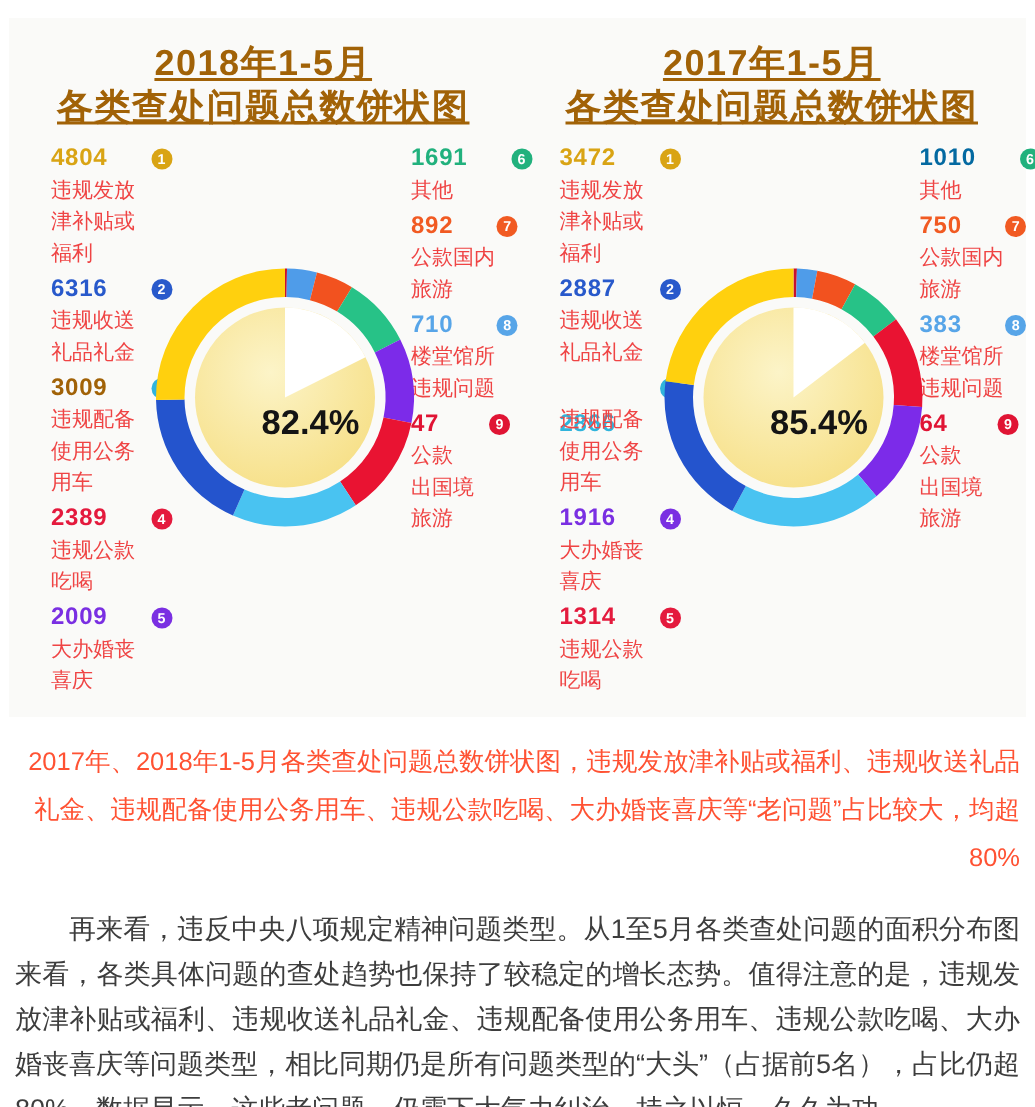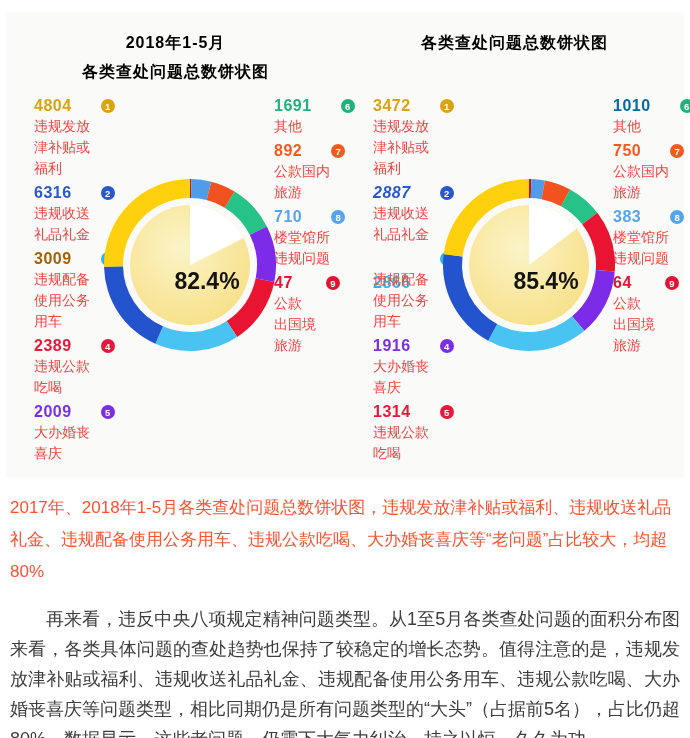--- a/index.html
+++ b/index.html
@@ -1,32 +1,32 @@
 <!DOCTYPE html>
 <html><head>
 <meta charset="utf-8">
 <style>
   html,body{margin:0;padding:0;background:#fff;}
   .page{position:relative;width:690px;height:738px;background:#ffffff;overflow:hidden;
         font-family:"Liberation Sans",sans-serif;}
   .infographic{position:relative;margin:12px 6px 0 6px;height:466px;background:#fafaf8;display:flex;}
   .chart-panel{position:relative;width:339px;height:466px;}
-  .panel-title{padding-top:16px;text-align:center;font-weight:bold;color:#000000;
-               font-size:16px;line-height:29px;letter-spacing:1px;}
+  .panel-title{padding-top:16px;text-align:center;font-weight:bold;color:#a16207;
+               font-size:24px;line-height:29px;letter-spacing:1px;text-decoration:underline;}
   .labels{position:absolute;top:84px;}
   .labels.left{left:28px;width:70px;}
   .labels.right{left:268px;width:68px;}
   .legend-item{margin-bottom:4px;}
   .valrow{display:flex;justify-content:space-between;align-items:center;width:66px;height:20px;gap:29px;}
   .val{font-size:16px;font-weight:bold;letter-spacing:0.5px;}
   .badge{width:14px;height:14px;border-radius:50%;color:#fff;font-size:9.5px;font-weight:bold;
          display:flex;align-items:center;justify-content:center;flex:0 0 14px;}
   .name{font-size:14px;line-height:21px;color:#ef4444;}
   .donut{position:absolute;left:84px;top:153px;width:200px;height:200px;}
-  .caption{margin:14px 10px 0 10px;text-align:left;color:#ff5233;font-size:17px;
+  .caption{margin:14px 10px 0 10px;text-align:right;color:#ff5233;font-size:17px;
            line-height:32px;font-weight:400;}
   .body-text{margin:16px 10px 0 10px;color:#3d3d3d;font-size:18px;line-height:30px;
              text-align:justify;text-indent:2em;}
 </style>
 </head>
 <body>
 
 <div class="page">
 
   <div class="infographic" id="charts">
@@ -148,37 +148,38 @@
           <path d="M65.31 178.69 A86 86 0 0 1 14.02 101.64 L33.01 101.28 A67 67 0 0 0 72.98 161.31 Z" fill="#2454cd"></path>
           <path d="M14.02 101.64 A86 86 0 0 1 100.00 14.00 L100.00 33.00 A67 67 0 0 0 33.01 101.28 Z" fill="#ffd00e"></path>
           <circle cx="100" cy="100" r="60" fill="url(#pg0)"></circle>
           <path d="M100 100 L100.00 40.00 A60 60 0 0 1 153.63 73.10 Z" fill="#ffffff"></path>
           <text x="117" y="124" text-anchor="middle" font-size="23" font-weight="bold" fill="#141414" font-family="&quot;Liberation Sans&quot;, sans-serif">82.4%</text>
         </svg>
   </section>
 
   <section class="chart-panel">
     <div class="panel-title">
+      <div>2017年1-5月</div>
       <div>各类查处问题总数饼状图</div>
     </div>
     <div class="labels left">
           <div class="legend-item">
             <div class="valrow">
               <span class="val" style="color: rgb(217, 164, 20);">3472</span>
               <span class="badge" style="background: rgb(217, 164, 20);">1</span>
             </div>
             <div class="name">
               <div>违规发放</div>
               <div>津补贴或</div>
               <div>福利</div>
             </div>
           </div>
           <div class="legend-item">
             <div class="valrow">
-              <span class="val" style="color: rgb(40, 89, 203); font-style: italic;">2887</span>
+              <span class="val" style="color: rgb(40, 89, 203);">2887</span>
               <span class="badge" style="background: rgb(40, 89, 203);">2</span>
             </div>
             <div class="name">
               <div>违规收送</div>
               <div>礼品礼金</div>
             </div>
           </div>
           <div class="legend-item">
             <div class="valrow">
               <span class="val" style="color: rgb(48, 180, 220); margin-top: 48px;">2866</span>

